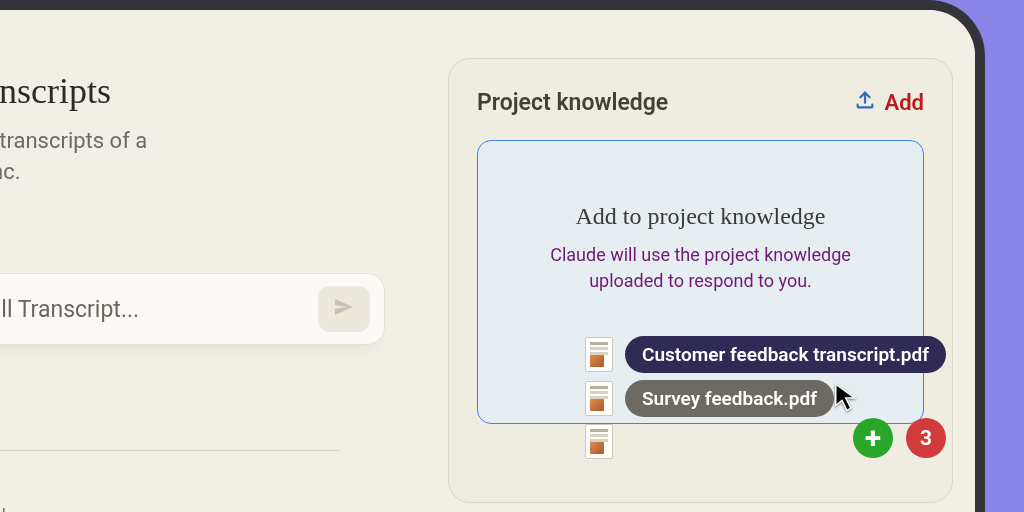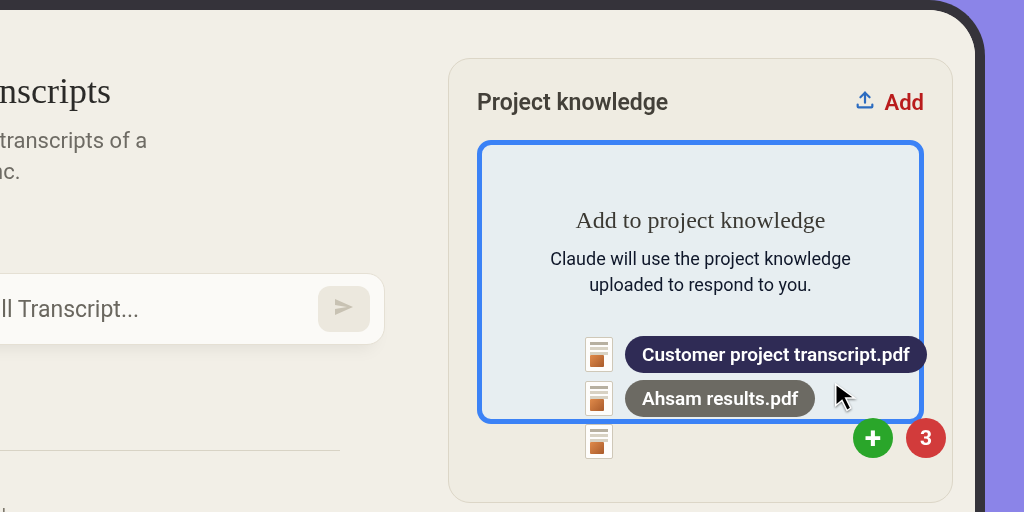--- a/index.html
+++ b/index.html
@@ -126,37 +126,37 @@
     display: flex;
     align-items: center;
     gap: 9px;
     font-size: 22px;
     font-weight: 650;
     color: #b91c1c;
   }
   .add-link svg { stroke: #2c6cc0; }
 
   .dropzone {
-    border: 5px solid #3b82f6;
+    border: 1px solid #3b82f6;
     background: #e7eef1;
     border-radius: 14px;
     height: 284px;
     padding-top: 62px;
     text-align: center;
   }
   .dz-title {
     font-family: Georgia, "Times New Roman", serif;
     font-size: 24px;
     color: #3b3933;
     margin-bottom: 12px;
   }
   .dz-desc {
     font-size: 18px;
     line-height: 1.45;
-    color: #0f172a;
+    color: #701a75;
     padding: 0 48px;
   }
 
   
   .drag-stack {
     position: absolute;
     left: 585px;
     top: 336px;
     display: flex;
     flex-direction: column;
@@ -270,25 +270,25 @@
         <div class="dz-desc">Claude will use the project knowledge uploaded to respond to you.</div>
       </div>
     </div>
 
   </div>
 </div>
 
 <div class="drag-stack">
   <div class="drag-row">
     <div class="file-thumb"></div>
-    <div class="chip dark">Customer project transcript.pdf</div>
+    <div class="chip dark">Customer feedback transcript.pdf</div>
   </div>
   <div class="drag-row">
     <div class="file-thumb"></div>
-    <div class="chip gray">Ahsam results.pdf</div>
+    <div class="chip gray">Survey feedback.pdf</div>
   </div>
   <div class="drag-row">
     <div class="file-thumb"></div>
   </div>
 </div>
 
 <div class="cursor">
   <svg width="26" height="30" viewBox="0 0 20 24">
     <path d="M1 1 L1 18 L6 14 L10 22 L13 20 L9 12 L16 12 Z" fill="#000" stroke="#fff" stroke-width="1.2"></path>
   </svg>

